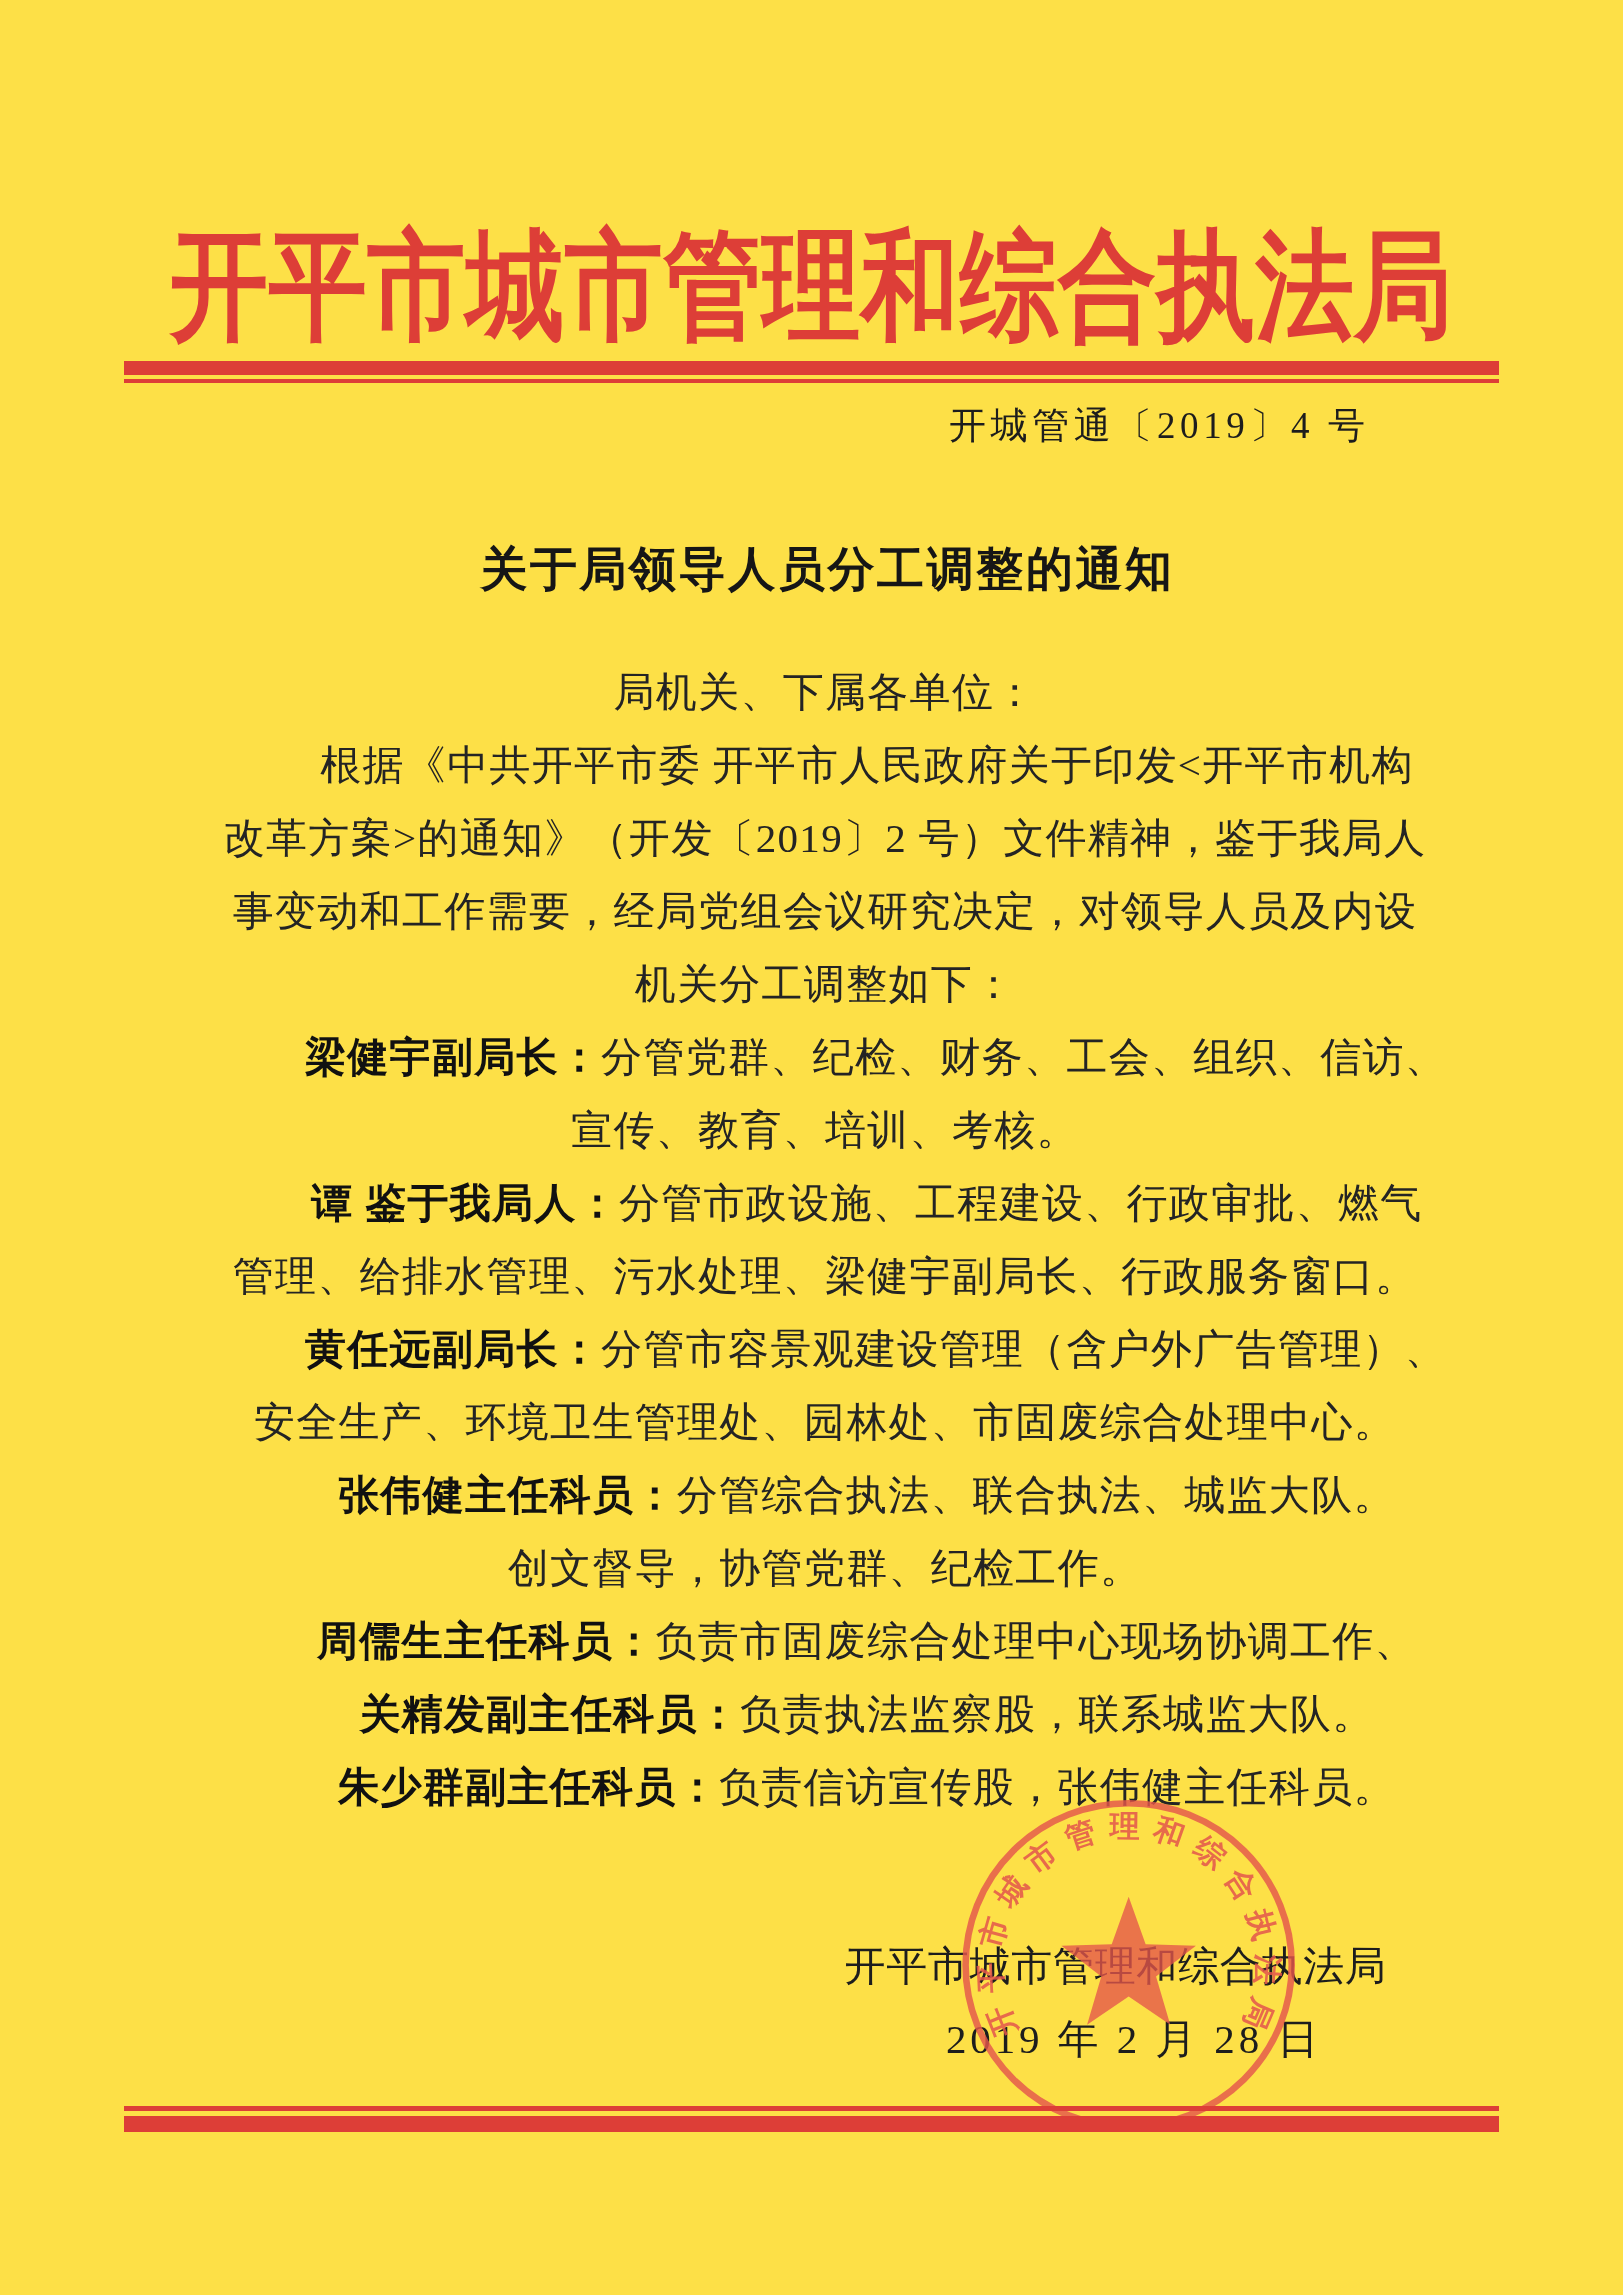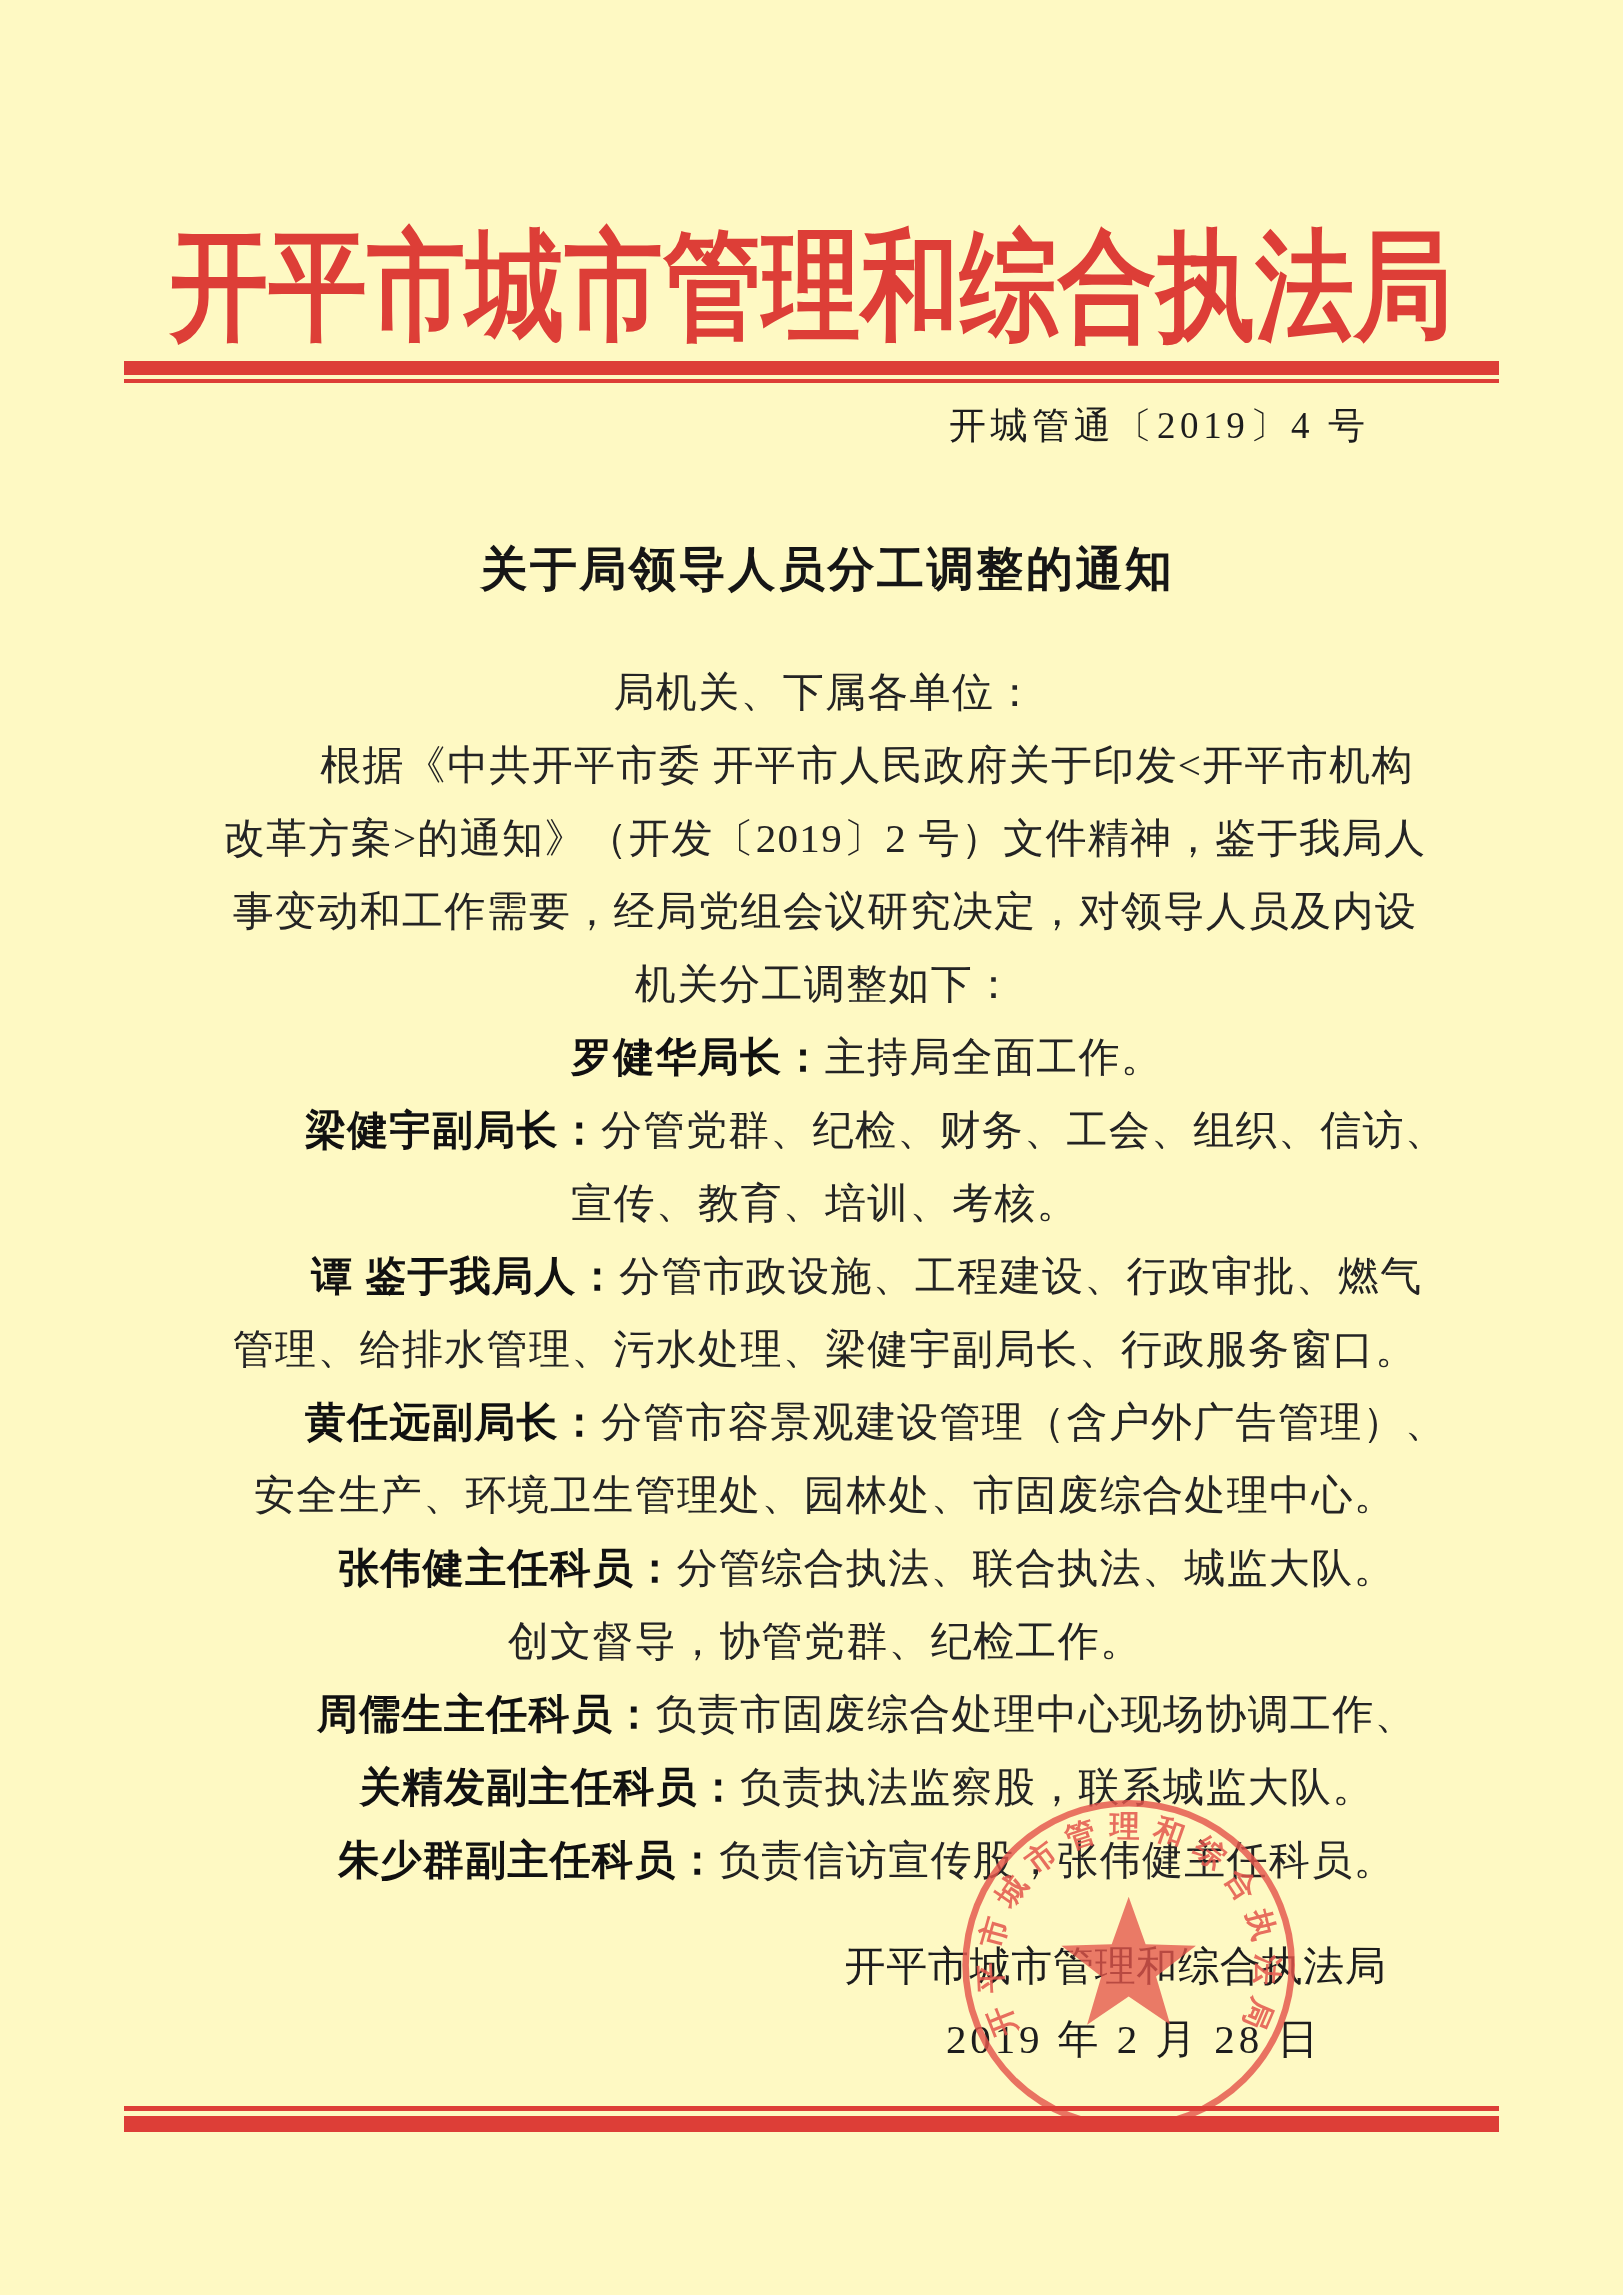--- a/index.html
+++ b/index.html
@@ -1,20 +1,20 @@
 <!DOCTYPE html>
 <html style="font-size:10.5px"><head>
 <meta charset="utf-8">
 <style>
   html,body{margin:0;padding:0;background:#888;}
   .page{
     position:relative;
     width:1623px;height:2295px;
     margin:0 auto;
-    background:#fef9c3;
+    background:#fde047;
     font-family:"Liberation Serif","DejaVu Serif",serif;
     color:#242424;
     overflow:hidden;
   }
   
   .letterhead{
     position:absolute;top:207px;left:0;width:100%;
     text-align:center;
     font-size:98px;font-weight:bold;
     color:var(--red,#dd3e37);
@@ -91,21 +91,20 @@
   <div class="doc-no">开城管通〔2019〕4 号</div>
 
   <h1 class="title">关于局领导人员分工调整的通知</h1>
 
   <div class="body" id="body-lines">
       <div class="line"><span>局机关、下属各单位：</span></div>
       <div class="line indent"><span>根据《中共开平市委 开平市人民政府关于印发&lt;开平市机构</span></div>
       <div class="line"><span>改革方案&gt;的通知》（开发〔2019〕2 号）文件精神，鉴于我局人</span></div>
       <div class="line"><span>事变动和工作需要，经局党组会议研究决定，对领导人员及内设</span></div>
       <div class="line"><span>机关分工调整如下：</span></div>
-      <div class="line indent"><span class="b">罗健华局长：</span><span>主持局全面工作。</span></div>
       <div class="line indent"><span class="b">梁健宇副局长：</span><span>分管党群、纪检、财务、工会、组织、信访、</span></div>
       <div class="line"><span>宣传、教育、培训、考核。</span></div>
       <div class="line indent"><span class="b">谭 鉴于我局人：</span><span>分管市政设施、工程建设、行政审批、燃气</span></div>
       <div class="line"><span>管理、给排水管理、污水处理、梁健宇副局长、行政服务窗口。</span></div>
       <div class="line indent"><span class="b">黄任远副局长：</span><span>分管市容景观建设管理（含户外广告管理）、</span></div>
       <div class="line"><span>安全生产、环境卫生管理处、园林处、市固废综合处理中心。</span></div>
       <div class="line indent"><span class="b">张伟健主任科员：</span><span>分管综合执法、联合执法、城监大队。</span></div>
       <div class="line"><span>创文督导，协管党群、纪检工作。</span></div>
       <div class="line indent"><span class="b">周儒生主任科员：</span><span>负责市固废综合处理中心现场协调工作、</span></div>
       <div class="line indent"><span class="b">关精发副主任科员：</span><span>负责执法监察股，联系城监大队。</span></div>

